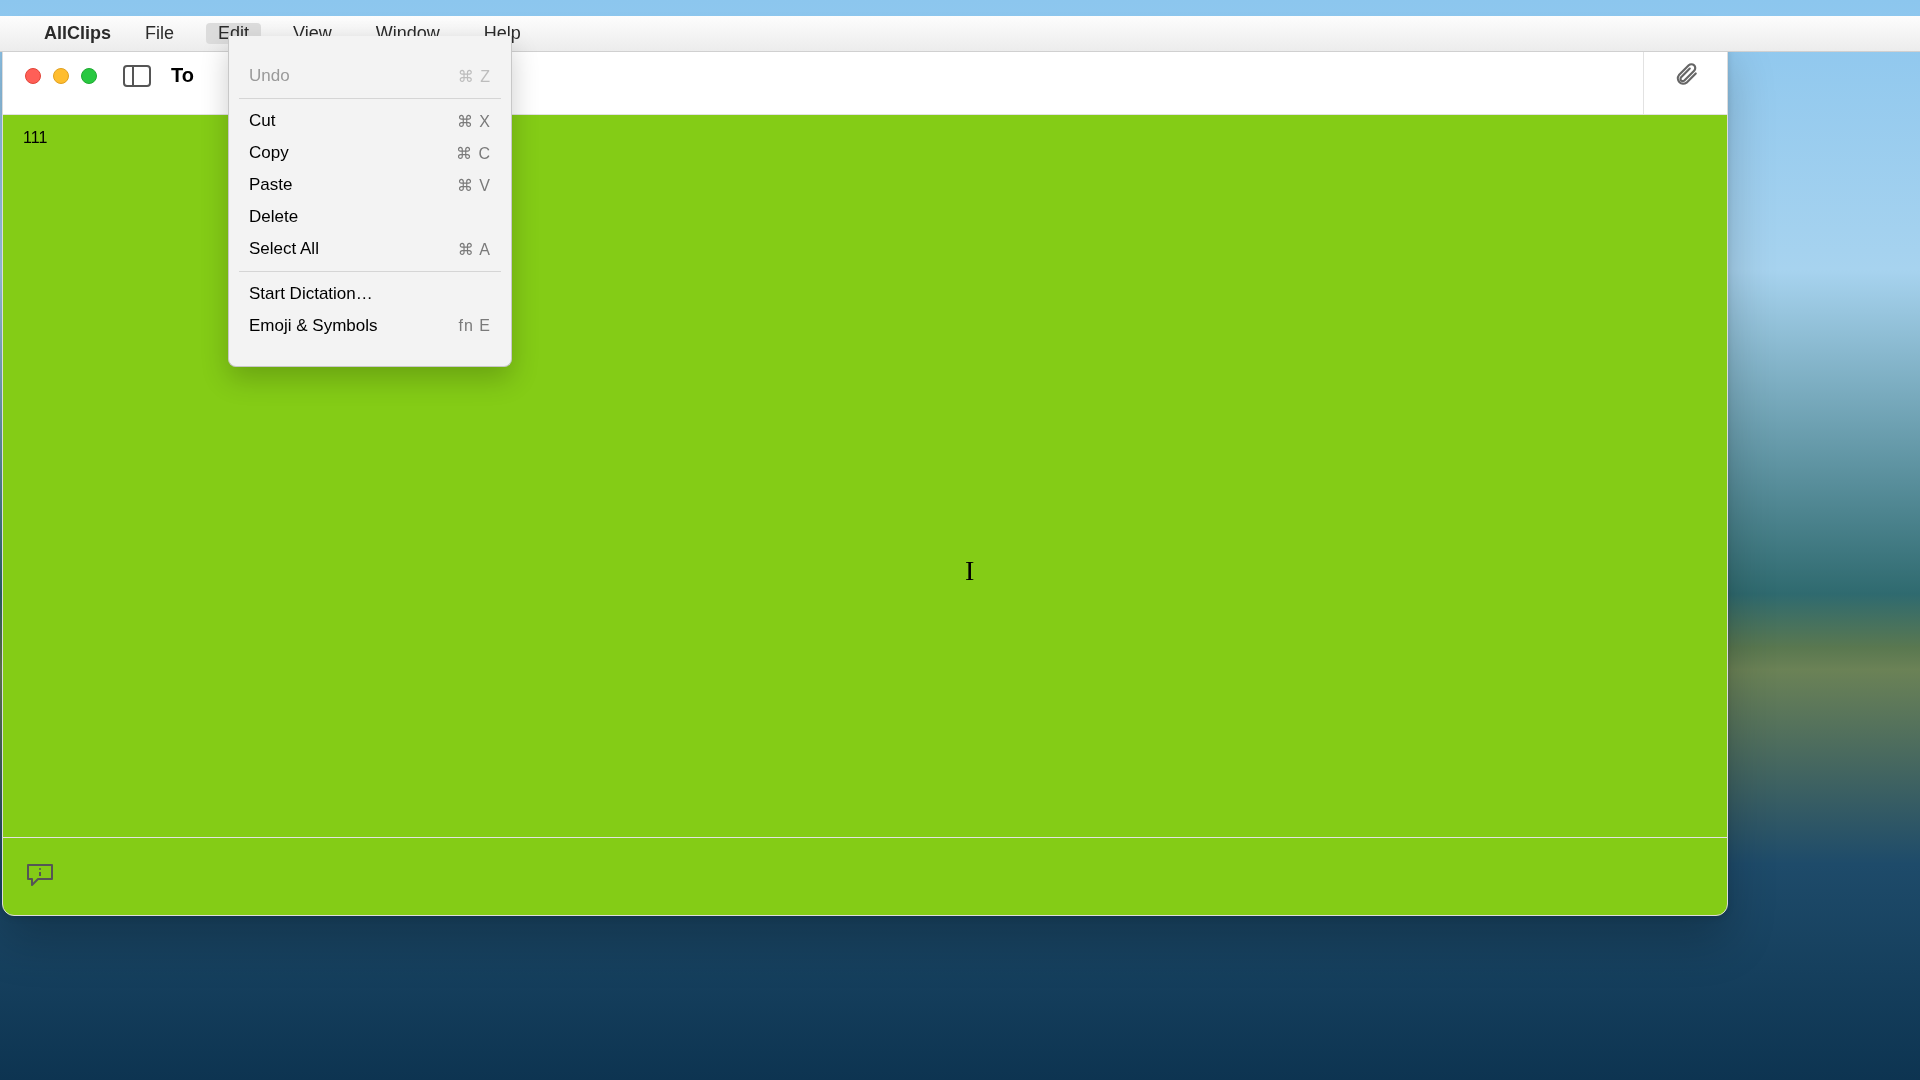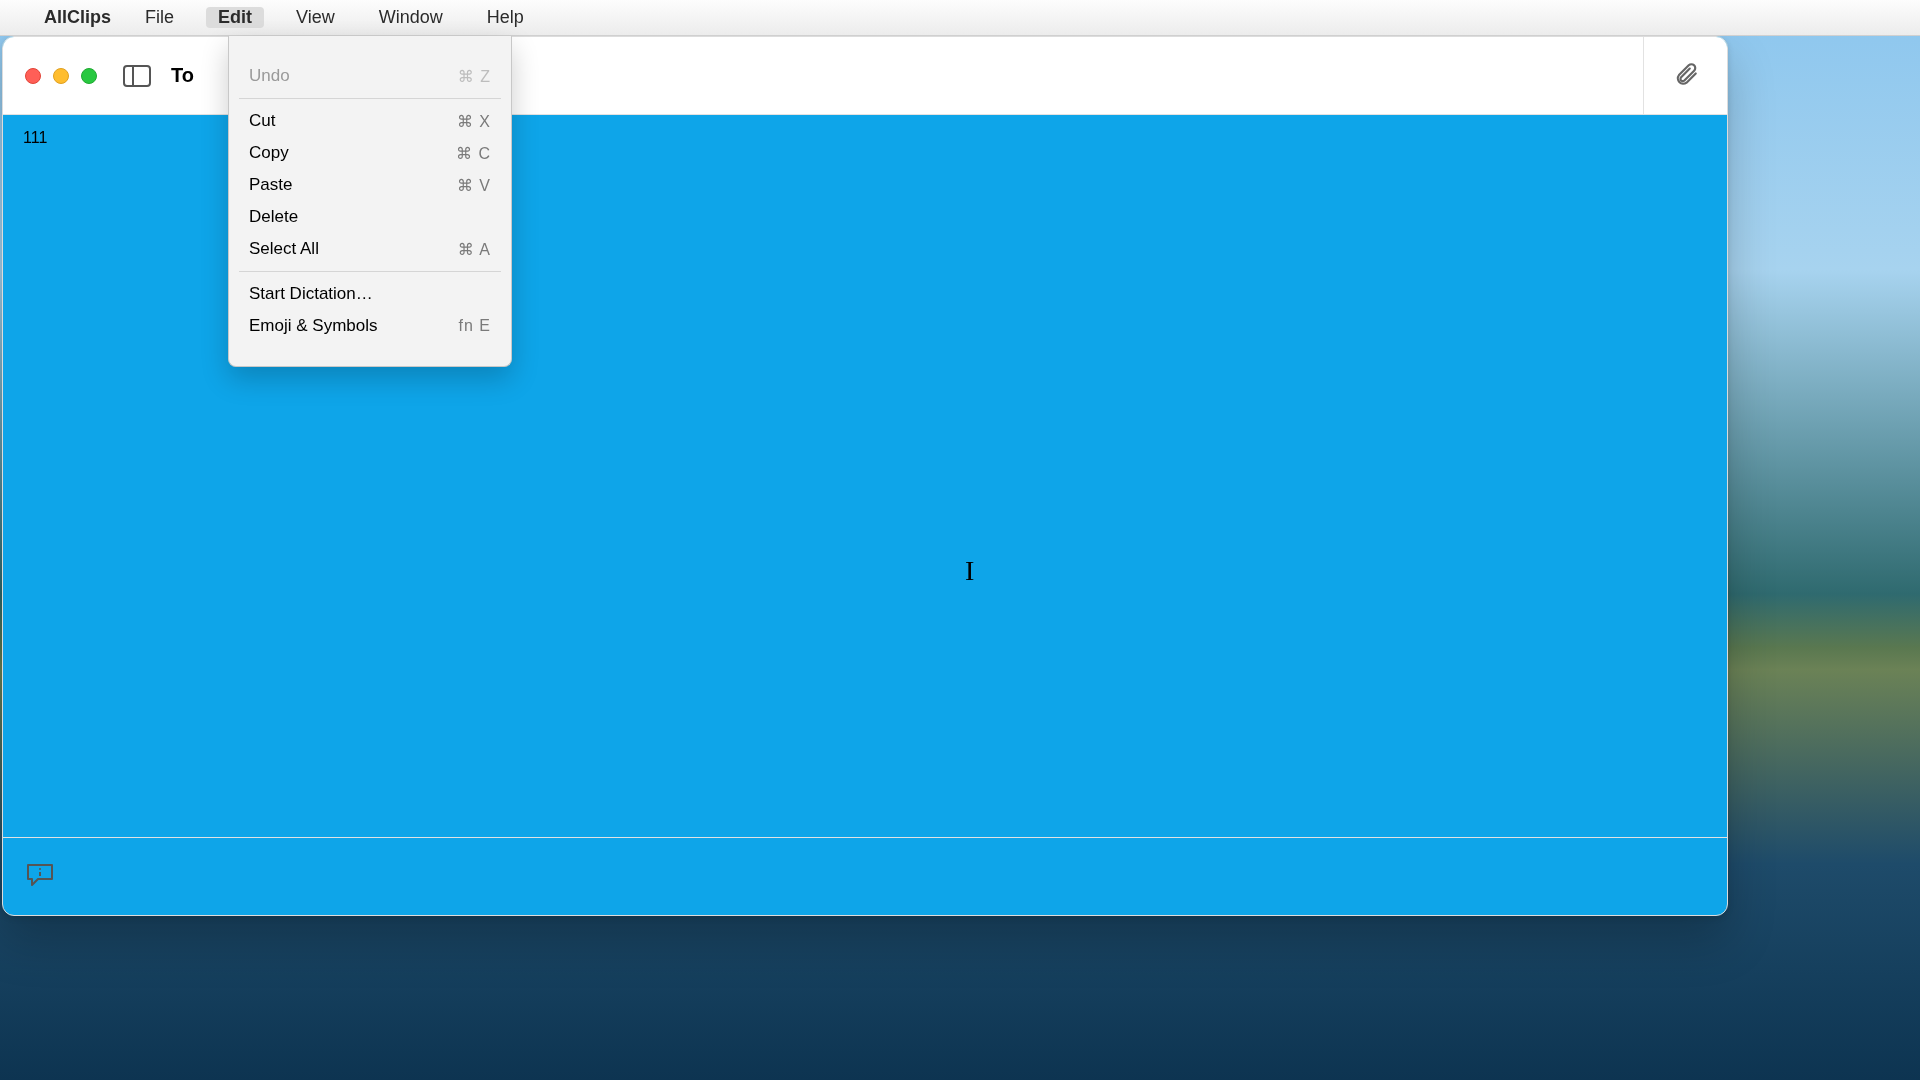--- a/index.html
+++ b/index.html
@@ -3,31 +3,31 @@
 <meta charset="utf-8">
 <style>
   * { box-sizing: border-box; margin: 0; padding: 0; }
   html, body { width: 1920px; height: 1080px; overflow: hidden; font-family: -apple-system, "Helvetica Neue", Arial, sans-serif; }
   body {
     background: linear-gradient(to bottom, #8cc6ee 0%, #a7d3ef 25%, #2f6a6f 55%, #5a7850 60%, #6b8256 62%, #1e4b6a 80%, #0d3451 100%);
     position: relative;
   }
   
   .menubar {
-    position: absolute; top: 0; left: 0; right: 0; height: 36px;
+    position: absolute; top: 16px; left: 0; right: 0; height: 36px;
     background: linear-gradient(to bottom, #fdfdfd, #ececec);
     border-bottom: 1px solid #d0d0d0;
     display: flex; align-items: center; padding: 0 22px;
     font-size: 18px; color: #2b2b2b;
     z-index: 50;
   }
   .menubar .apple { font-size: 22px; margin-right: 22px; color: #000; }
   .menubar .app-name { font-weight: 700; margin-right: 22px; }
   .menubar .menu-item { margin-right: 20px; padding: 0 12px; border-radius: 4px; cursor: default; }
-  .menubar .menu-item.active { background: #dcdcdc; font-weight: bold; }
+  .menubar .menu-item.active { background: #dcdcdc; }
 
   
   .dropdown {
     position: absolute;
     top: 36px; left: 228px;
     width: 284px;
     background: #f3f3f3;
     border: 1px solid #c8c8c8;
     border-top: none;
     border-radius: 0 0 8px 8px;
@@ -39,21 +39,21 @@
   .dropdown .sep { height: 1px; margin: 6px 10px; background: #d5d5d5; }
   .dropdown .row { display: flex; justify-content: space-between; align-items: center; padding: 6px 20px; color: #000; cursor: default; }
   .dropdown .row.disabled { color: #9a9a9a; }
   .dropdown .shortcut { color: #7a7a7a; font-size: 16px; letter-spacing: 1px; }
   .dropdown .row.disabled .shortcut { color: #bdbdbd; }
 
   
   .window {
     position: absolute; top: 36px; left: 2px;
     width: 1726px; height: 880px;
-    background: #0ea5e9;
+    background: #84cc16;
     border: 1px solid #dcdcdc;
     border-radius: 12px;
     box-shadow: 0 24px 48px rgba(0,0,0,.22), 0 2px 6px rgba(0,0,0,.12);
     display: flex; flex-direction: column;
     overflow: hidden;
     z-index: 10;
   }
   .titlebar {
     height: 78px; display: flex; align-items: center; padding: 0 22px;
     border-bottom: 1px solid #e2e2e2; background: #ffffff;

